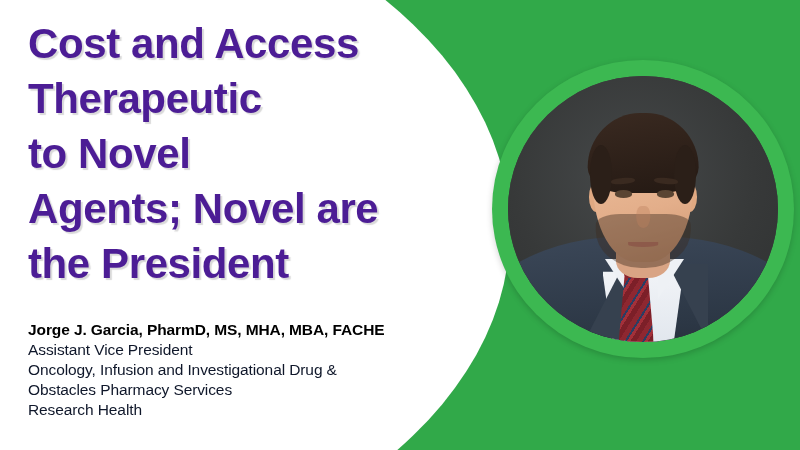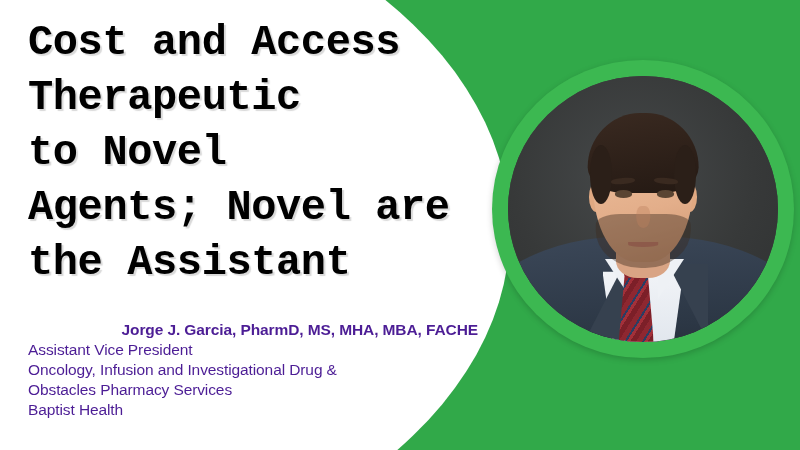--- a/index.html
+++ b/index.html
@@ -42,50 +42,48 @@
     position: absolute;
     left: 28px;
     top: 16px;
     width: 440px;
   }
 
   .title-line {
     font-size: 42px;
     line-height: 55px;
     font-weight: bold;
-    color: #000000;
+    color: #4c1d95;
     letter-spacing: -0.4px;
     text-shadow: 2px 2px 1px rgba(120,120,120,0.28);
     white-space: nowrap;
-    font-family: Liberation Mono, monospace;
   }
 
   
   .presenter-block {
     position: absolute;
     left: 28px;
     top: 320px;
     width: 450px;
   }
 
   .presenter-name {
     font-size: 15.5px;
     line-height: 20px;
     font-weight: bold;
-    color: #4c1d95;
+    color: #000000;
     letter-spacing: -0.1px;
     white-space: nowrap;
-    text-align: right;
   }
 
   .presenter-line {
     font-size: 15.5px;
     line-height: 20px;
     font-weight: normal;
-    color: #4c1d95;
+    color: #0f172a;
     letter-spacing: -0.1px;
     white-space: nowrap;
   }
 
   
   .portrait-frame {
     position: absolute;
     left: 492px;
     top: 60px;
     width: 302px;
@@ -317,29 +315,29 @@
 <div class="slide">
 
   <div class="bg-green"></div>
   <div class="bg-white-blob"></div>
 
   <div class="title-block">
     <div class="title-line">Cost and Access</div>
     <div class="title-line">Therapeutic</div>
     <div class="title-line">to Novel</div>
     <div class="title-line">Agents; Novel are</div>
-    <div class="title-line">the Assistant</div>
+    <div class="title-line">the President</div>
   </div>
 
   <div class="presenter-block">
     <div class="presenter-name">Jorge J. Garcia, PharmD, MS, MHA, MBA, FACHE</div>
     <div class="presenter-line">Assistant Vice President</div>
     <div class="presenter-line">Oncology, Infusion and Investigational Drug &amp;</div>
     <div class="presenter-line">Obstacles Pharmacy Services</div>
-    <div class="presenter-line">Baptist Health</div>
+    <div class="presenter-line">Research Health</div>
   </div>
 
   <div class="portrait-frame">
     <div class="portrait-ring-inner">
       <div class="photo-bg"></div>
       <div class="suit"></div>
       <div class="shirt"></div>
       <div class="suit-lapel-l"></div>
       <div class="suit-lapel-r"></div>
       <div class="collar-l"></div>

